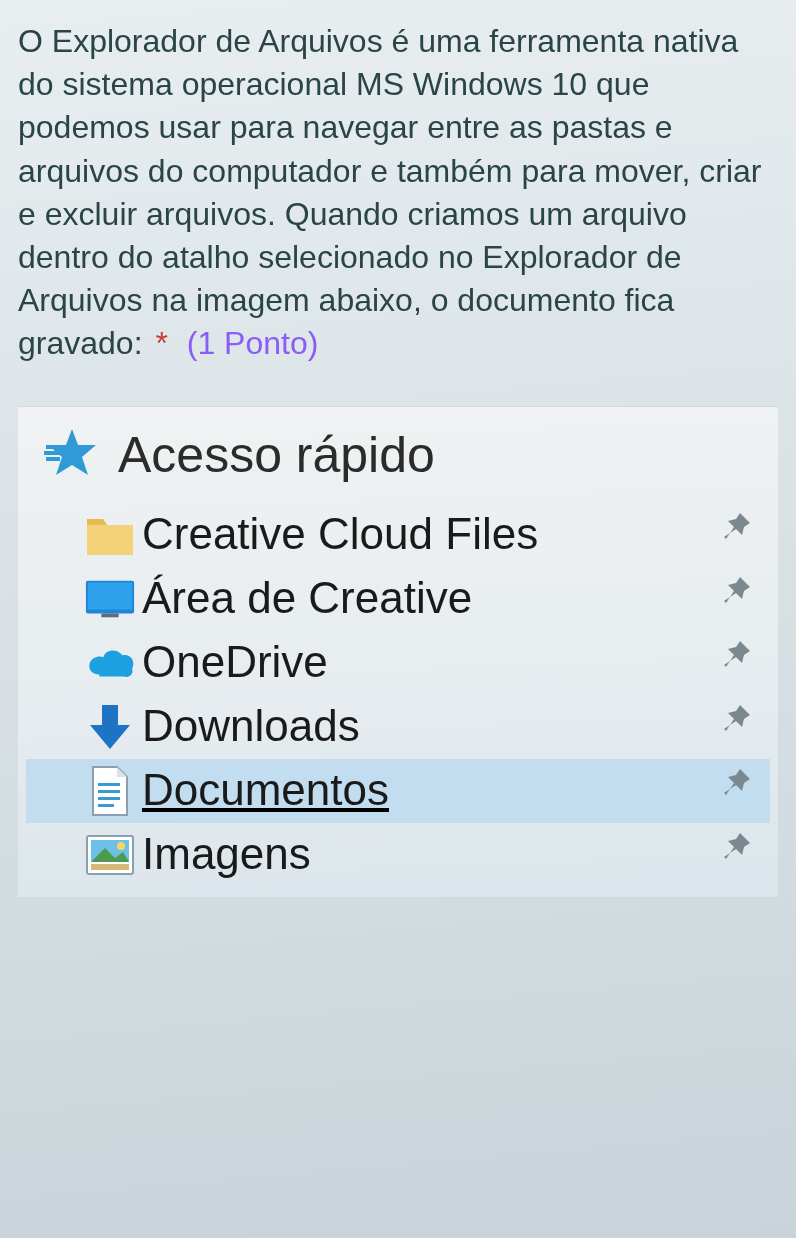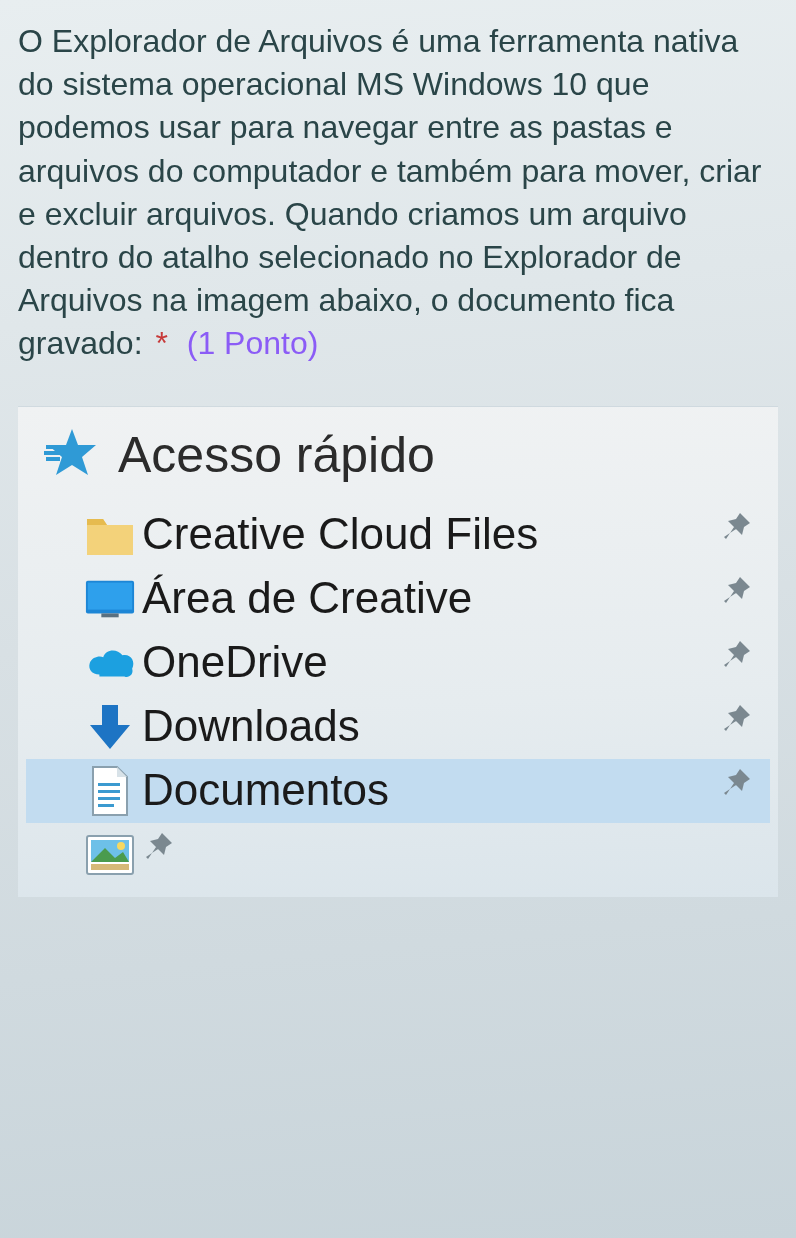--- a/index.html
+++ b/index.html
@@ -52,20 +52,21 @@
     }
     .tree-item {
       display: flex;
       align-items: flex-start;
       padding: 6px 10px 6px 58px;
       gap: 6px;
       position: relative;
     }
     .tree-item.selected {
       background: #c2dcf0;
+      text-decoration: underline;
     }
     .item-icon {
       width: 52px;
       height: 52px;
       flex-shrink: 0;
       display: flex;
       align-items: center;
       justify-content: center;
     }
     .item-label {
@@ -200,20 +201,21 @@
   <div class="tree-item">
     <span class="item-icon">
       <svg class="img-svg" viewBox="0 0 50 42">
         <rect x="2" y="2" width="46" height="38" rx="2" fill="#ffffff" stroke="#8aa0ae" stroke-width="2"></rect>
         <rect x="6" y="6" width="38" height="22" fill="#6dc0e8"></rect>
         <polygon points="6,28 20,14 30,24 38,18 44,28" fill="#4a9b4e"></polygon>
         <circle cx="36" cy="12" r="4" fill="#f6d860"></circle>
         <rect x="6" y="30" width="38" height="6" fill="#d6b978"></rect>
       </svg>
     </span>
+    <span class="item-label">Imagens</span>
     <span class="pin-icon">
       <svg viewBox="0 0 36 36">
         <path d="M20 4 L30 14 L24 18 L22 26 L14 18 L6 30 L4 28 L16 20 L8 12 L16 10 Z" fill="#7b8890"></path>
       </svg>
     </span>
   </div>
 
 </div>
 
 </body></html>

